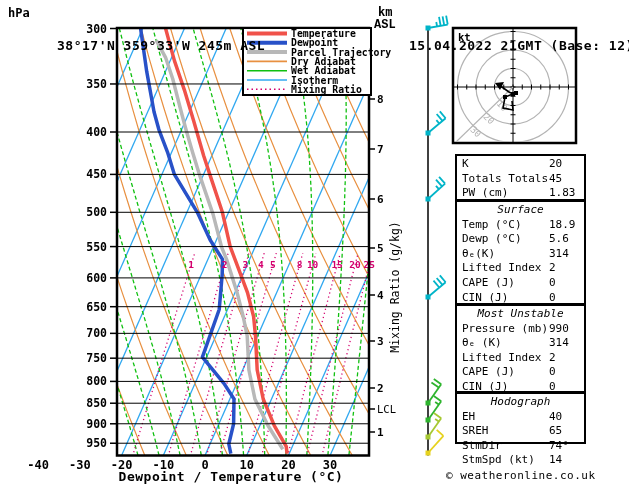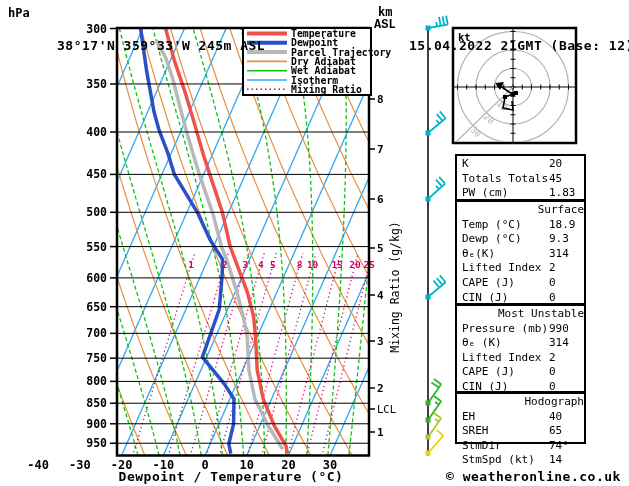--- a/index.html
+++ b/index.html
@@ -4,24 +4,24 @@
 <style>
   html,body{margin:0;padding:0;background:#fff;}
   .stage{position:relative;width:629px;height:486px;background:#ffffff;overflow:hidden;
          font-family:"DejaVu Sans Mono","Liberation Mono",monospace;color:#000;}
   .stage svg{position:absolute;left:0;top:0;}
   .abs{position:absolute;white-space:nowrap;}
   .title{font-size:13px;font-weight:bold;letter-spacing:0.5px;margin-top:32px;}
   .unit{font-size:12px;font-weight:bold;}
   .panel{position:absolute;left:455px;width:131px;border:2px solid #000;background:#fff;
          font-size:11px;line-height:14.6px;box-sizing:border-box;padding-top:1px;}
-  .panel .ptitle{text-align:right;}
+  .panel .ptitle{text-align:center;font-style:italic;}
   .panel .prow{position:relative;padding-left:5px;}
   .panel .pval{position:absolute;left:92px;top:0;}
-  .footer{font-size:13px;font-weight:bold;letter-spacing:0.5px;}
+  .footer{font-size:11px;font-weight:normal;letter-spacing:0.5px;}
 </style>
 </head>
 <body>
 
 <div class="stage">
   <svg id="chart-svg" width="629" height="486" viewBox="0 0 629 486">
       <defs>
         <clipPath id="plotclip">
           <rect x="117" y="28" width="252" height="427.5"></rect>
         </clipPath>
@@ -355,21 +355,21 @@
 
   <div id="panels">
       <div class="panel" style="top: 154px; height: 47px;">
         <div class="prow"><span>K</span><span class="pval">20</span></div>
         <div class="prow"><span>Totals Totals</span><span class="pval">45</span></div>
         <div class="prow"><span>PW (cm)</span><span class="pval">1.83</span></div>
       </div>
       <div class="panel" style="top: 200px; height: 105px;">
         <div class="ptitle">Surface</div>
         <div class="prow"><span>Temp (°C)</span><span class="pval">18.9</span></div>
-        <div class="prow"><span>Dewp (°C)</span><span class="pval">9.3</span></div>
+        <div class="prow"><span>Dewp (°C)</span><span class="pval">5.6</span></div>
         <div class="prow"><span>θₑ(K)</span><span class="pval">314</span></div>
         <div class="prow"><span>Lifted Index</span><span class="pval">2</span></div>
         <div class="prow"><span>CAPE (J)</span><span class="pval">0</span></div>
         <div class="prow"><span>CIN (J)</span><span class="pval">0</span></div>
       </div>
       <div class="panel" style="top: 304px; height: 89px;">
         <div class="ptitle">Most Unstable</div>
         <div class="prow"><span>Pressure (mb)</span><span class="pval">990</span></div>
         <div class="prow"><span>θₑ (K)</span><span class="pval">314</span></div>
         <div class="prow"><span>Lifted Index</span><span class="pval">2</span></div>

